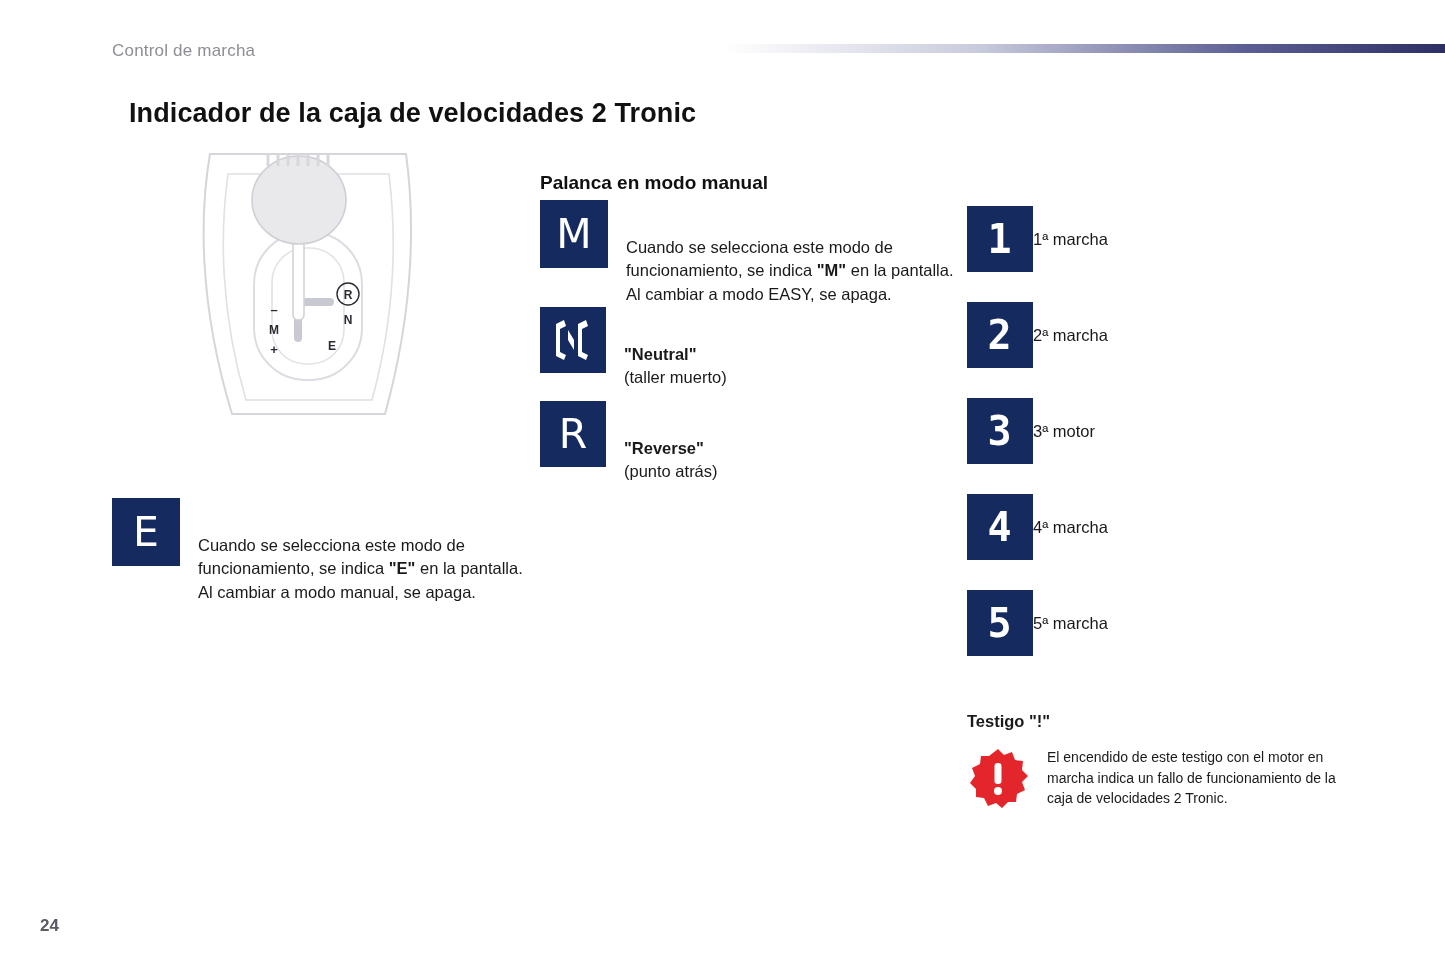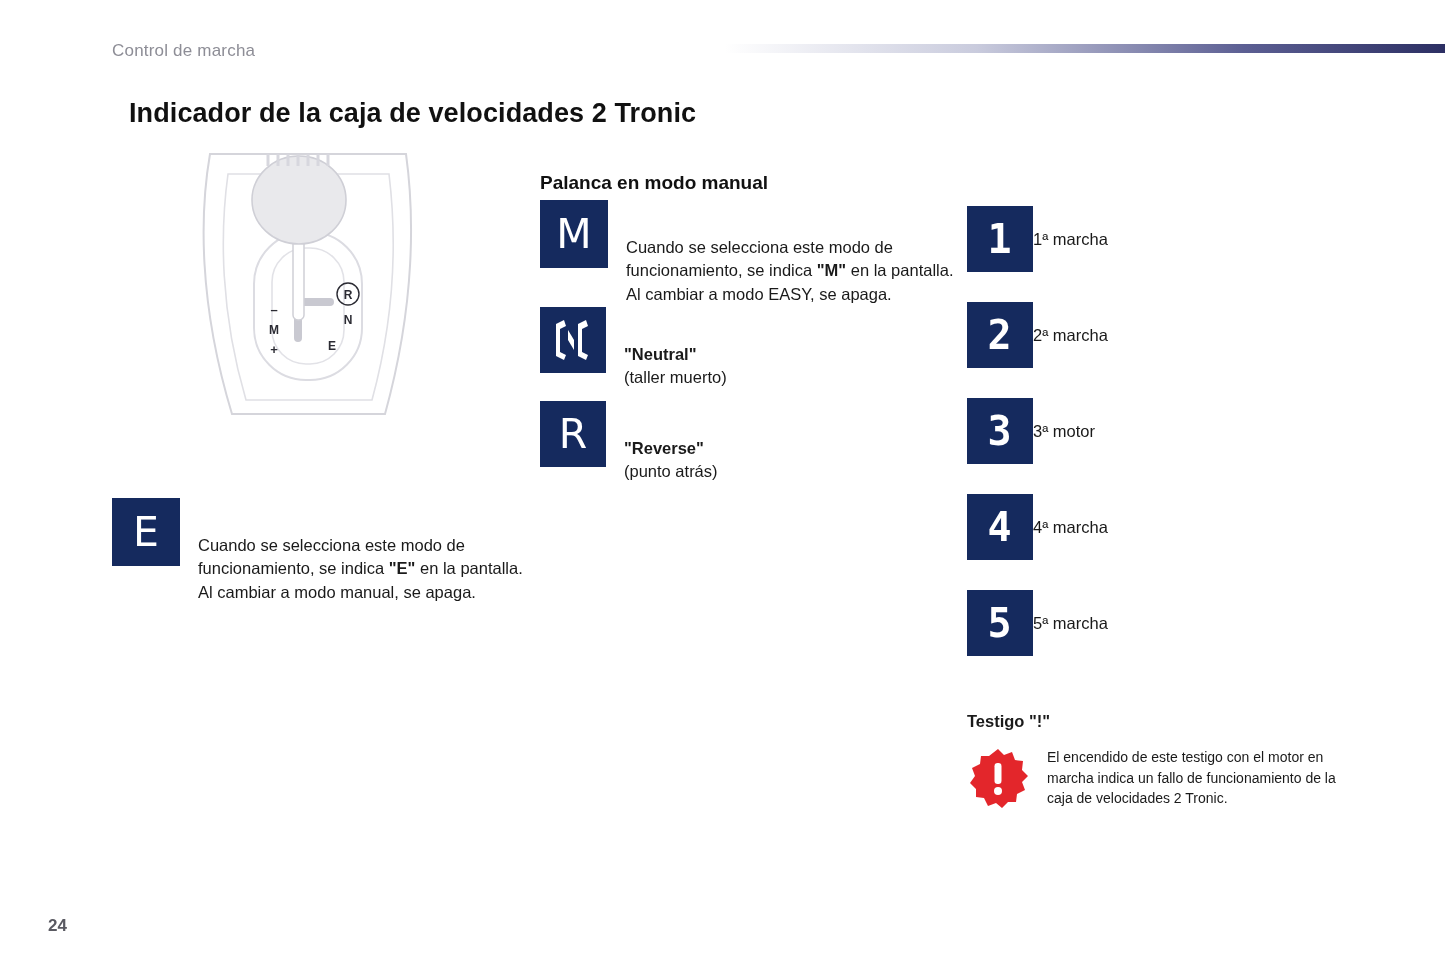--- a/index.html
+++ b/index.html
@@ -158,21 +158,21 @@
     margin-left: 18px;
   }
   .testigo-tail {
     font-size: 16.5px;
     line-height: 1.48;
     margin-top: 4px;
   }
   
   .page-number {
     position: absolute;
-    left: 48px;
+    left: 40px;
     top: 916px;
     font-size: 17px;
     font-weight: bold;
     color: #5a5a62;
   }
   .txt-gap { margin-left: 18px; margin-top: 36px; }
 </style>
 </head>
 <body>
 

